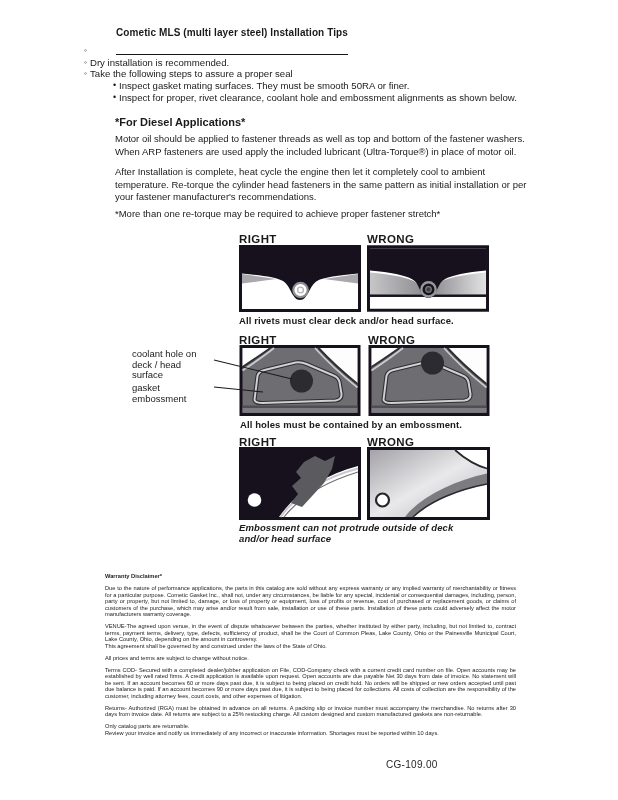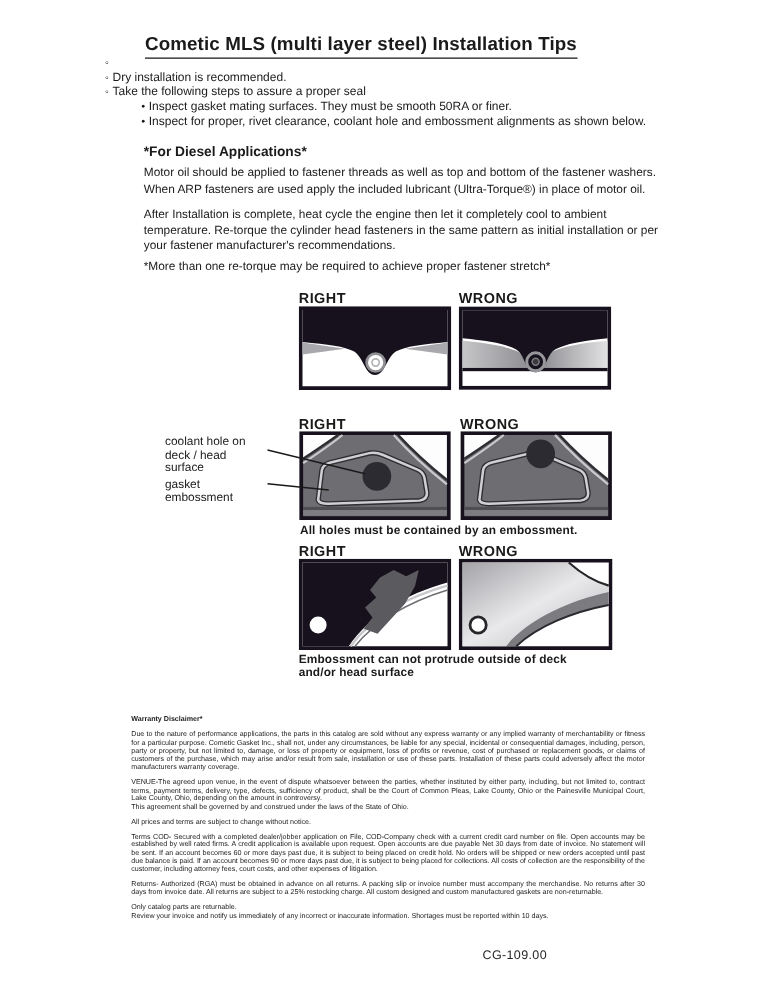--- a/index.html
+++ b/index.html
@@ -1,22 +1,22 @@
 <!DOCTYPE html>
 <html><head>
 <meta charset="utf-8">
 <style>
   html,body{margin:0;padding:0;background:#9a9a9a;}
   .page{position:relative;width:618px;height:800px;background:#ffffff;
         font-family:"Liberation Sans","DejaVu Sans",sans-serif;color:#1a1a1a;overflow:hidden;}
   .abs{position:absolute;}
 
   
-  .title{left:116px;top:27px;font-size:15px;font-weight:bold;letter-spacing:.1px;
-         border-bottom:1.6px solid #161616;padding-bottom:2px;}
+  .title{left:116px;top:27px;font-size:10px;font-weight:bold;letter-spacing:.1px;
+         border-bottom:1.6px solid #161616;padding-bottom:16px;}
 
   
   .tips{left:84px;top:45px;font-size:9.6px;line-height:11.7px;width:440px;}
   .b{display:flex;}
   .b .mk{flex:0 0 6px;width:6px;font-size:8.5px;}
   .b.l2{padding-left:29px;}
   .b.l2 .mk{font-size:9px;}
 
   
   .diesel-h{left:115px;top:116px;font-size:11px;font-weight:bold;}
@@ -103,20 +103,21 @@
       <rect x="1.5" y="1.5" width="120" height="64" fill="#ffffff" stroke="#16111d" stroke-width="3"></rect>
       <path d="M3,27.5 C26,29.5 40,32.5 48,36.5 C52,39.5 54,44.5 56,49.5 L3,49.5 Z" fill="url(#g1l)"></path>
       <path d="M120,27.5 C97,29.5 83,32.5 75,36.5 C71,39.5 69,44.5 67,49.5 L120,49.5 Z" fill="url(#g1r)"></path>
       <rect x="3" y="49.5" width="117" height="2.6" fill="#16111d"></rect>
       <path d="M3,3 H120 V25.5 C100,27.5 86,30 78,34.5 C70,39 71,53 62,53 C53,53 54,39 46,34.5 C38,30 24,27.5 3,25.5 Z" fill="#16111d"></path>
       <circle cx="62" cy="44.5" r="7.2" fill="#16111d" stroke="#97979b" stroke-width="2.4"></circle>
       <circle cx="62" cy="44.5" r="2.8" fill="#3a3a40" stroke="#7c7c80" stroke-width="1.2"></circle>
     </svg>
   </div>
 
+  <div class="abs cap" style="left:239px;top:315px;">All rivets must clear deck and/or head surface.</div>
 
   <div class="abs dlabel" style="left:239px;top:334px;width:122px;">RIGHT</div>
   <div class="abs dlabel" style="left:368px;top:334px;width:122px;">WRONG</div>
 
   <div class="abs side-label" style="left:132px;top:349px;">coolant hole on deck / head surface</div>
   <div class="abs side-label" style="left:132px;top:383px;">gasket embossment</div>
 
   <div class="abs dbox" style="left:239px;top:345px;width:122px;height:71px;">
     <svg viewBox="0 0 121 71">
       <rect x="1.5" y="1.5" width="118" height="68" fill="#6e6e72" stroke="#16111d" stroke-width="3"></rect>
@@ -183,21 +184,21 @@
       </defs>
       <rect x="1.5" y="1.5" width="120" height="70" fill="#ffffff" stroke="#16111d" stroke-width="3"></rect>
       <path d="M3,3 H88 C97,11 109,18.5 120,21.5 L120,37 C88,44 58,55.5 38,70 L3,70 Z" fill="url(#gsil)"></path>
       <path d="M88,3 C97,11 109,18.5 120,21.5" fill="none" stroke="#26262b" stroke-width="1.7"></path>
       <path d="M120,26.5 C88,33.5 60,47 42,65 L38,70 L46,70 C63,54 91,42.5 120,37 Z" fill="#7b7b80"></path>
       <path d="M120,37 C91,42.5 63,54 46,70" fill="none" stroke="#2a2a2f" stroke-width="1.6"></path>
       <circle cx="15.5" cy="53" r="6.5" fill="#ffffff" stroke="#26262b" stroke-width="2.2"></circle>
     </svg>
   </div>
 
-  <div class="abs cap cap3" style="left:239px;top:522px;">Embossment can not protrude outside of deck and/or head surface</div>
+  <div class="abs cap cap3" style="left:239px;top:522px;font-style:italic;">Embossment can not protrude outside of deck and/or head surface</div>
 
   <div class="abs footer">
     <div class="fl bold gap">Warranty Disclaimer*</div>
     <div class="fl gap">Due to the nature of performance applications, the parts in this catalog are sold without any express warranty or any implied warranty of merchantability or fitness for a particular purpose.  Cometic Gasket Inc., shall not, under any circumstances, be liable for any special, incidental or consequential damages, including, person, party or property, but not limited to, damage, or loss of property or equipment, loss of profits or revenue, cost of purchased or replacement goods, or claims of customers of the purchase, which may arise and/or result from sale, installation or use of these parts.  Installation of these parts could adversely affect the motor manufacturers warranty coverage.</div>
     <div class="fl">VENUE-The agreed upon venue, in the event of dispute whatsoever between the parties, whether instituted by either party, including, but not limited to, contract terms, payment terms, delivery, type, defects, sufficiency of product, shall be the Court of Common Pleas, Lake County, Ohio or the Painesville Municipal Court, Lake County, Ohio, depending on the amount in controversy.</div>
     <div class="fl gap">This agreement shall be governed by and construed under the laws of the State of Ohio.</div>
     <div class="fl gap">All prices and terms are subject to change without notice.</div>
     <div class="fl gap">Terms COD- Secured with a completed dealer/jobber application on File, COD-Company check with a current credit card number on file.  Open accounts may be established by well rated firms.  A credit application is available upon request.  Open accounts are due payable Net 30 days from date of invoice.  No statement will be sent.  If an account becomes 60 or more days past due, it is subject to being placed on credit hold.  No orders will be shipped or new orders accepted until past due balance is paid.  If an account becomes 90 or more days past due, it is subject to being placed for collections.  All costs of collection are the responsibility of the customer, including attorney fees, court costs, and other expenses of litigation.</div>
     <div class="fl gap">Returns- Authorized (RGA) must be obtained in advance on all returns.  A packing slip or invoice number must accompany the merchandise.  No returns after 30 days from invoice date.  All returns are subject to a 25% restocking charge.  All custom designed and custom manufactured gaskets are non-returnable.</div>
     <div class="fl">Only catalog parts are returnable.</div>

